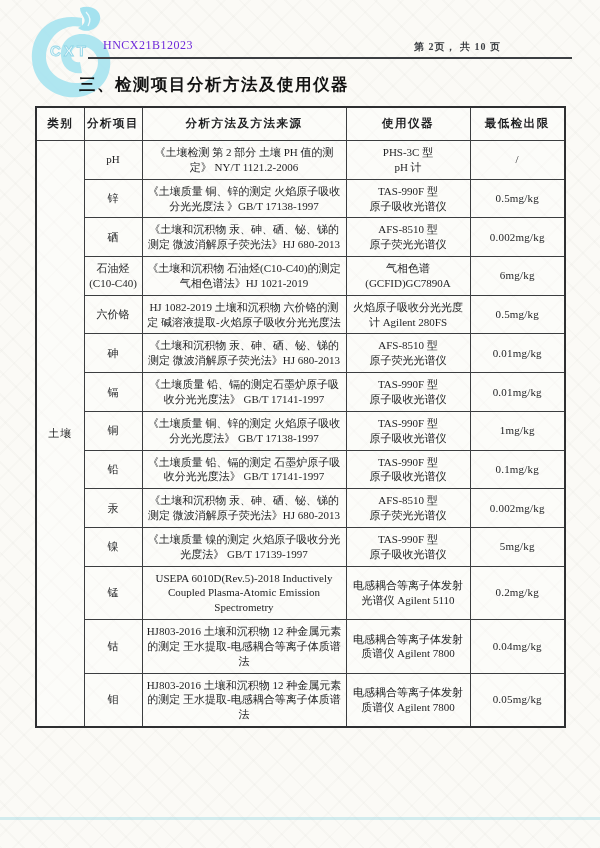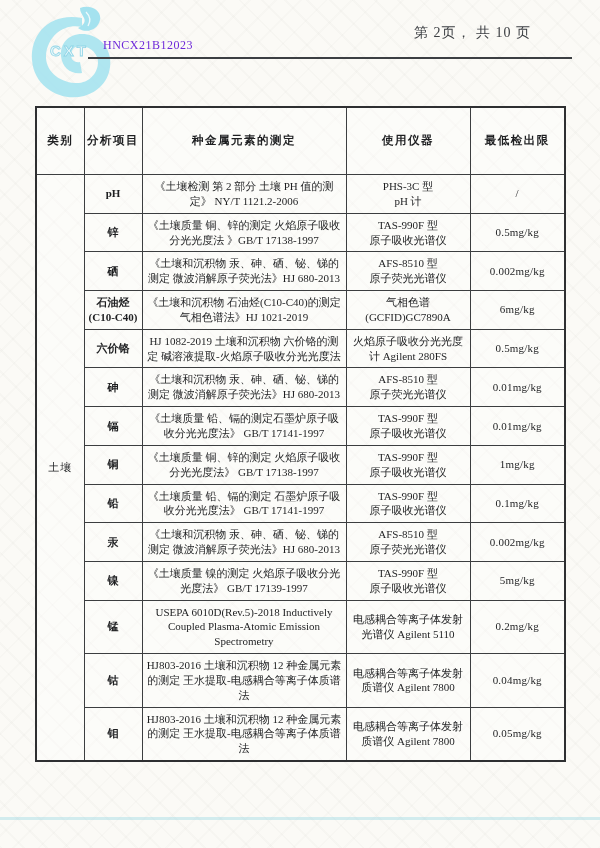--- a/index.html
+++ b/index.html
@@ -15,22 +15,22 @@
   }
   .page{position:relative;width:600px;height:748px;}
 
   
   .logo{position:absolute;left:20px;top:6px;width:104px;height:100px;}
   .report-no{
     position:absolute;left:103px;top:38px;
     font-size:12px;letter-spacing:0.5px;color:#6d28d9;
   }
   .page-info{
-    position:absolute;left:414px;top:24px;
-    font-size:14px;letter-spacing:1px;color:#3a3d41;
+    position:absolute;left:414px;top:40px;
+    font-size:10px;letter-spacing:1px;color:#3a3d41;font-weight:bold;
   }
   .header-rule{
     position:absolute;left:88px;top:57px;width:484px;height:2px;
     background:#3c3f43;
   }
 
   
   .title{
     position:absolute;left:79px;top:74px;margin:0;
     font-size:16.5px;font-weight:bold;letter-spacing:1.5px;color:#121212;
@@ -45,24 +45,24 @@
   }
   table.analysis th, table.analysis td{
     border:1px solid #3c3e40;
     text-align:center;vertical-align:middle;
     padding:4px 3px;
     font-size:11px;line-height:1.35;color:#1e1f21;
     word-break:break-word;
   }
   table.analysis th{
     font-weight:bold;font-size:11.5px;letter-spacing:1.5px;
-    height:24px;padding:21px 2px;
+    height:24px;padding:4px 2px;
   }
   td.cat{font-size:11.5px;letter-spacing:1px;font-family:Liberation Serif, serif;}
-  td.item-cell{white-space:pre-line;font-weight:bold;}
+  td.item-cell{white-space:pre-line;}
   td.method-cell{padding:4px 5px;}
   td.instrument-cell{white-space:pre-line;}
   td.limit-cell{letter-spacing:0.2px;}
 
   
   .scan-band{
     position:absolute;left:0;top:817px;width:600px;height:3px;
     background:rgba(150,215,228,0.40);
   }
 </style>
@@ -81,34 +81,35 @@
     <path d="M60 2 C 70 -2, 82 4, 80 14 C 78 24, 66 28, 58 22 C 63 20, 66 16, 64 12 C 62 8, 60 6, 60 2 Z" fill="#9fe0ee" opacity="0.95"></path>
     <path d="M66 6 C 70 10, 71 15, 68 20" stroke="#ffffff" stroke-width="1.4" fill="none" opacity="0.8"></path>
 
     <text x="30" y="50" font-family="Liberation Sans, sans-serif" font-size="15" font-weight="bold" letter-spacing="3" fill="#e9f8fb" stroke="#8fd4e6" stroke-width="0.8">CXT</text>
   </svg>
 
   <span class="report-no">HNCX21B12023</span>
   <span class="page-info">第 2页， 共 10 页</span>
   <div class="header-rule"></div>
 
+  <h2 class="title">三、检测项目分析方法及使用仪器</h2>
 
   <table class="analysis">
     <colgroup>
       <col style="width:48px">
         <col style="width:58px">
         <col style="width:204px">
       <col style="width:124px">
         <col style="width:95px">
     </colgroup>
     <thead>
       <tr>
         <th>类别</th>
         <th>分析项目</th>
-        <th>种金属元素的测定</th>
+        <th>分析方法及方法来源</th>
         <th>使用仪器</th>
         <th>最低检出限</th>
       </tr>
     </thead>
     <tbody id="rows">
         <tr>
           <td rowspan="14" class="cat">土壤</td>
           <td class="item-cell">pH</td>
           <td class="method-cell">《土壤检测 第 2 部分 土壤 PH 值的测定》 NY/T 1121.2-2006</td>
           <td class="instrument-cell">PHS-3C 型

